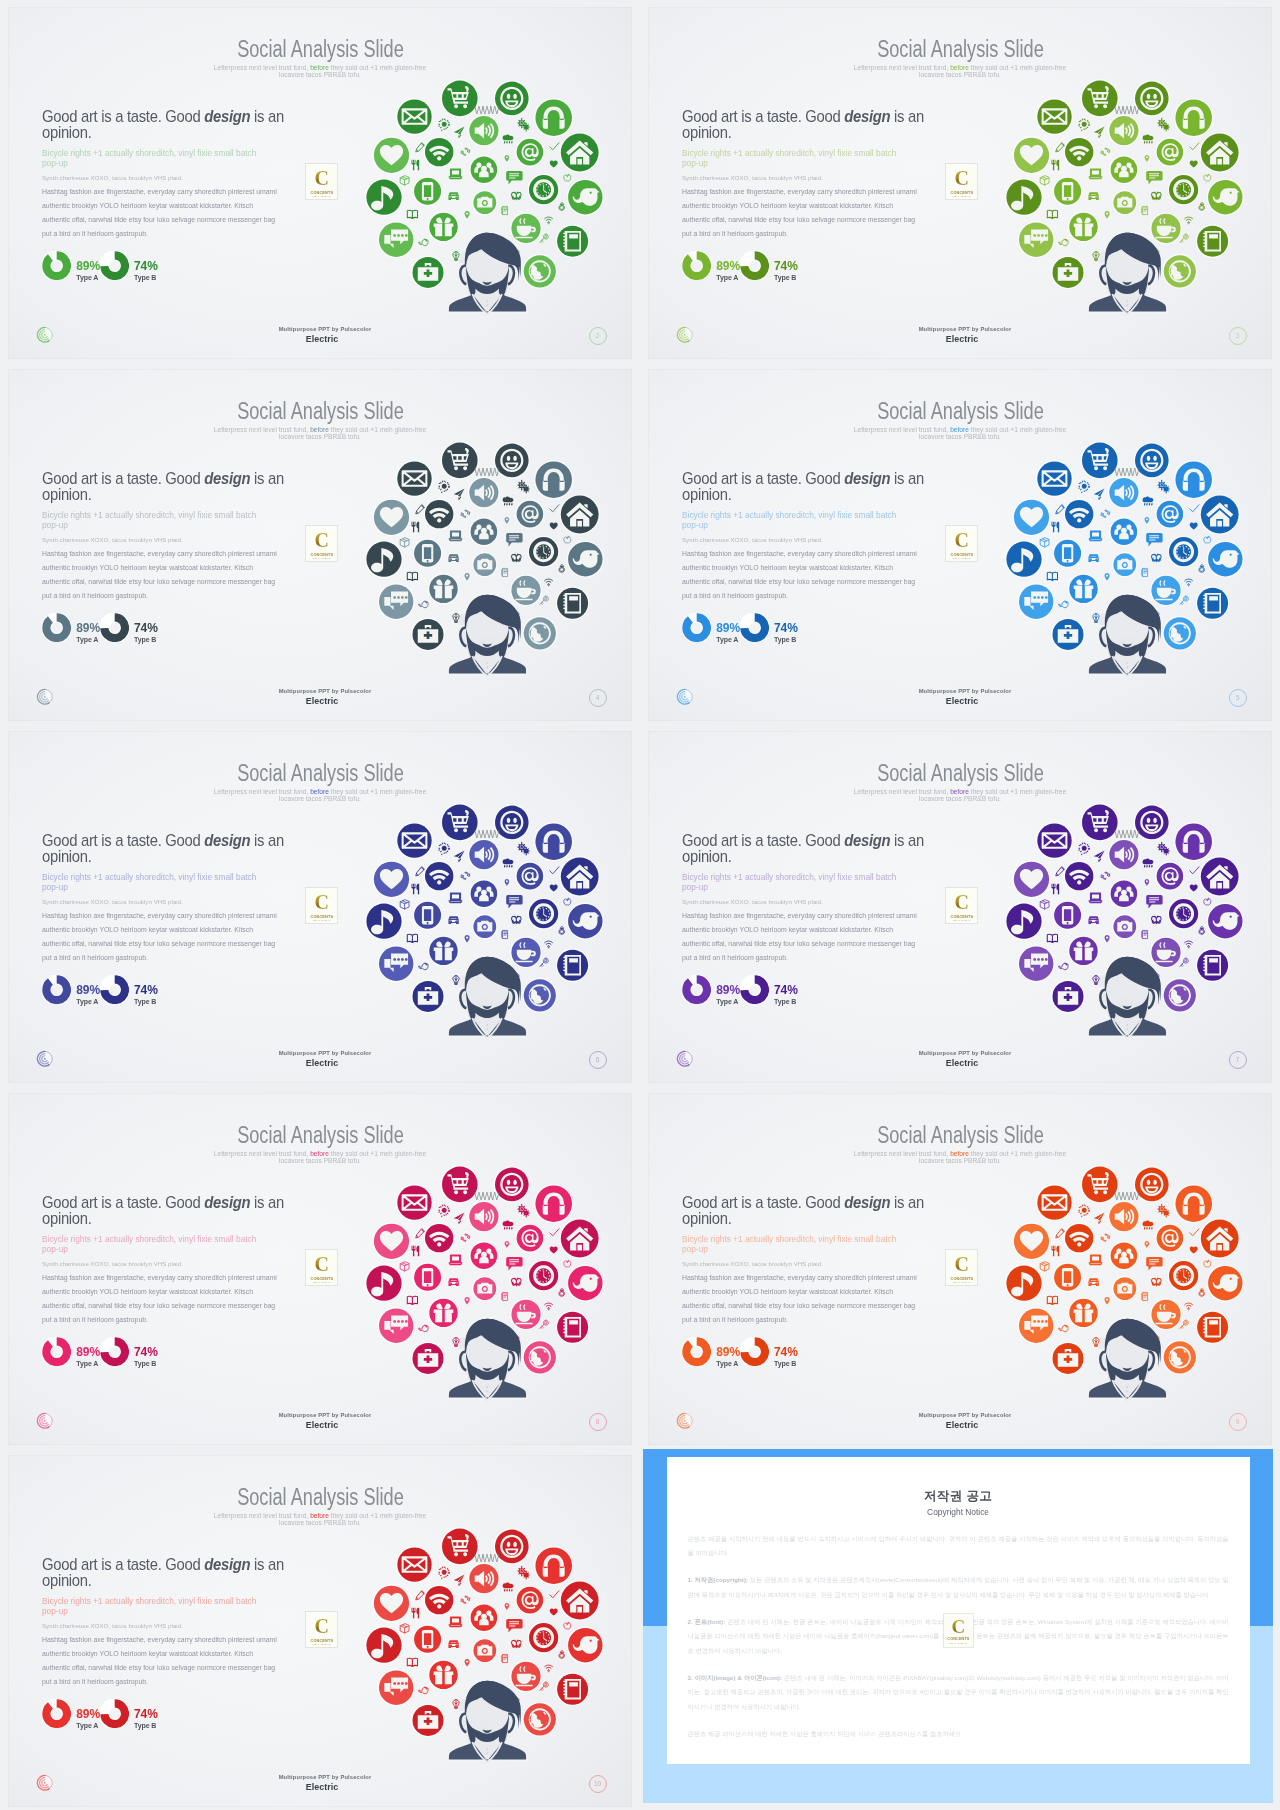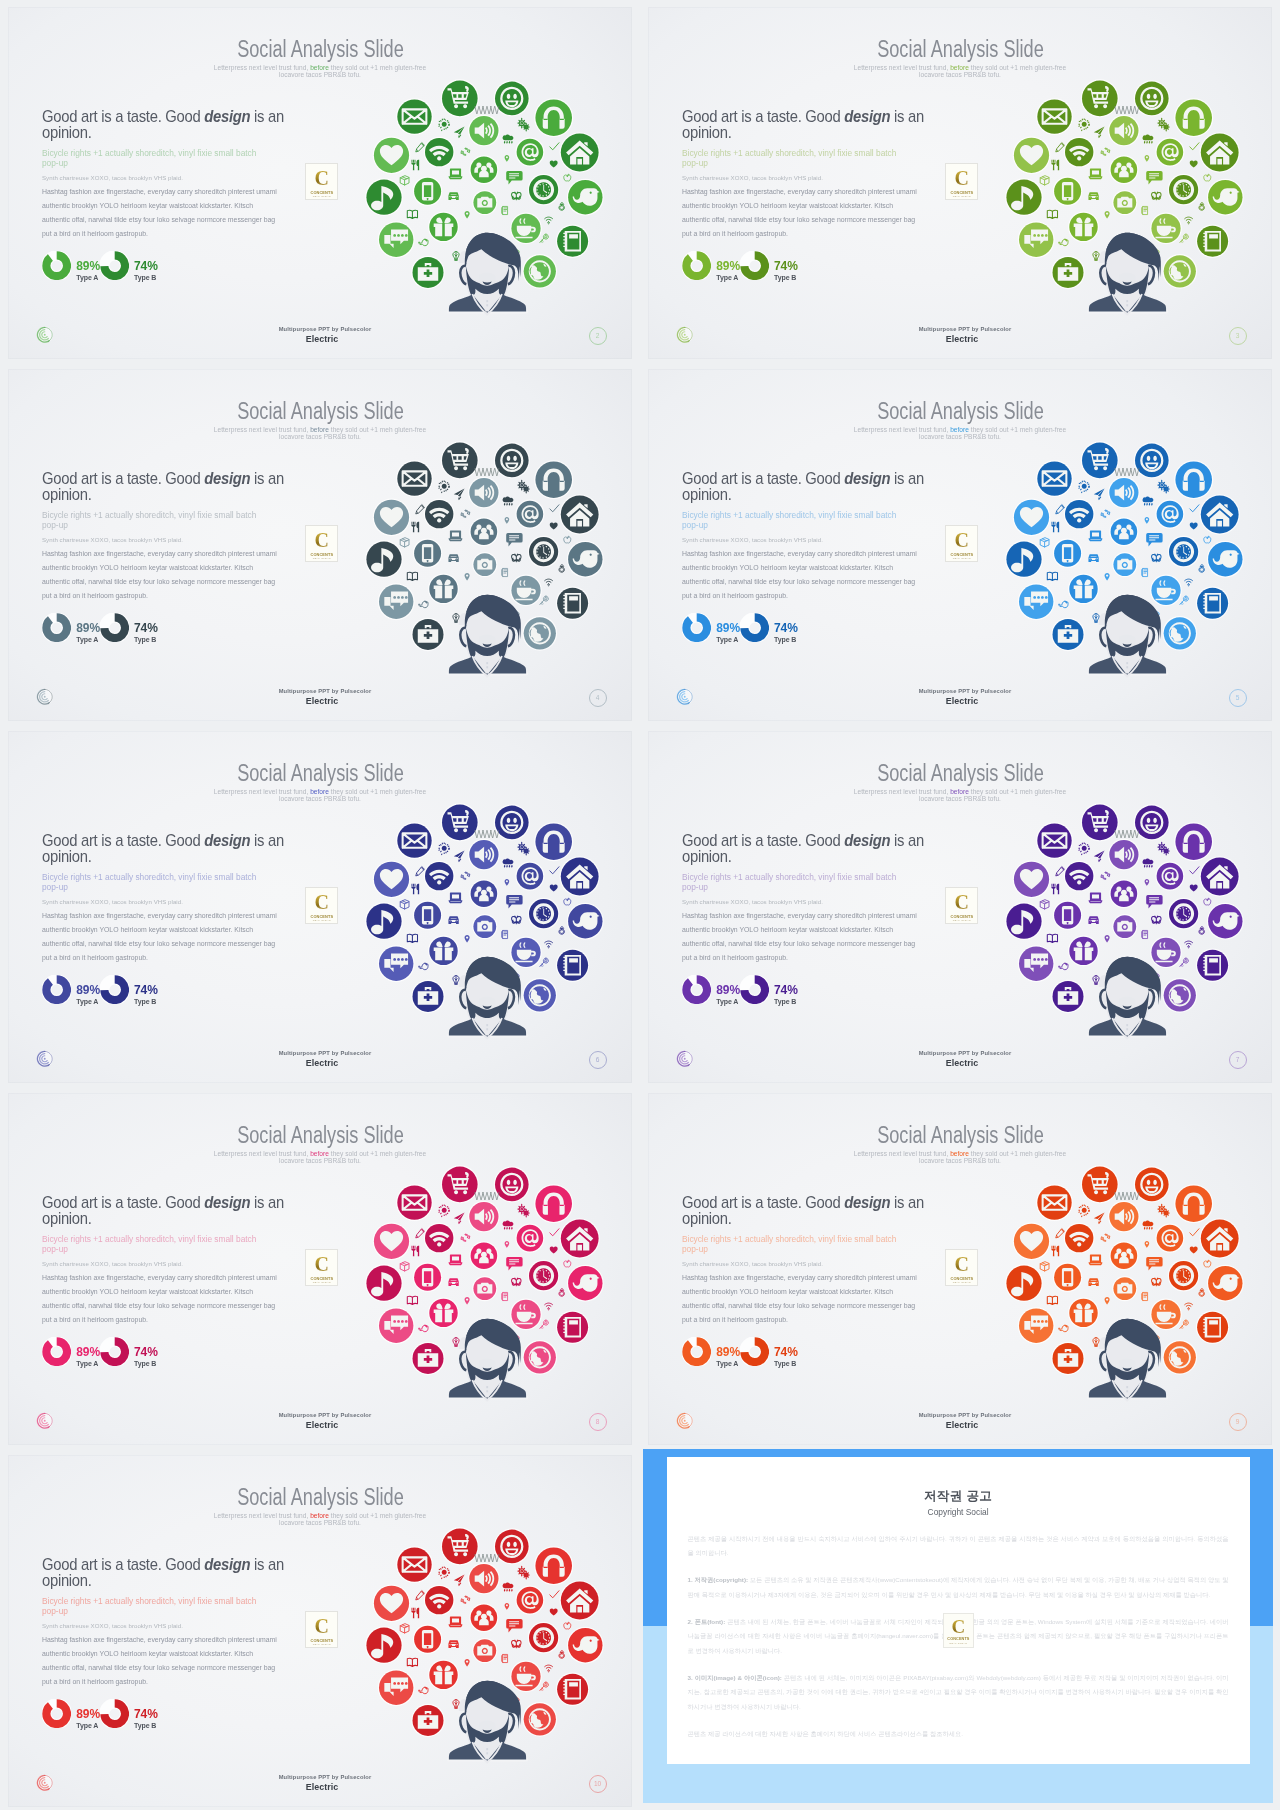--- a/index.html
+++ b/index.html
@@ -2970,21 +2970,21 @@
    <path d="M33 36.8l-2 3.5" stroke="#cf2026" stroke-width="1.6" opacity="0.5"></path>
   </g>
   <circle cx="22" cy="22" r="2.4" fill="#ec4a45" opacity="0.6"></circle>
   </svg></div>
   </div>
     </div>
     <div class="cslide">
   <div class="band"></div>
   <div class="cpaper">
     <div class="ctitle">저작권 공고</div>
-    <div class="csub">Copyright Social</div>
+    <div class="csub">Copyright Notice</div>
     <div class="cbody">
       <p>콘텐츠 제공을 시작하시기 전에 내용을 반드시 숙지하시고 서비스에 임하여 주시기 바랍니다. 귀하가 이 콘텐츠 제공을 시작하는 것은 서비스 계약과 보호에 동의하셨음을 의미합니다. 동의하셨음을 의미합니다.</p>
       <p><b>1. 저작권(copyright):</b> <span>모든 콘텐츠의 소유 및 저작권은 콘텐츠제작사(www)Contentstokeout)에 제작자에게 있습니다. 사전 승낙 없이 무단 복제 및 이용, 가공한 채, 배포 거나 상업적 목적의 양도 및 판매 목적으로 이용하시거나 제3자에게 이용은, 것은 금지되어 있으며 이를 위반할 경우 민사 및 형사상의 제재를 받습니다. 무단 복제 및 이용을 하실 경우 민사 및 형사상의 제재를 받습니다.</span></p>
       <p><b>2. 폰트(font):</b> <span>콘텐츠 내에 된 서체는, 한글 폰트는, 네이버 나눔글꼴로 서체 디자인이 제작되었습니다. 한글 외의 영문 폰트는, Windows System에 설치된 서체를 기준으로 제작되었습니다. 네이버 나눔글꼴 라이선스에 대한 자세한 사항은 네이버 나눔글꼴 홈페이지(hangeul.naver.com)를 참조하세요. 폰트는 콘텐츠와 함께 제공되지 않으므로, 필요할 경우 해당 폰트를 구입하시거나 프리폰트로 변경하여 사용하시기 바랍니다.</span></p>
       <p><b>3. 이미지(image) &amp; 아이콘(icon):</b> <span>콘텐츠 내에 된 서체는, 이미지와 아이콘은 PIXABAY(pixabay.com)와 Webdoly(webdoly.com) 등에서 제공한 무료 저작물 및 이미지이며 저작권이 없습니다. 이미지는, 참고로한 제공되고 콘텐츠의, 가공한 것이 이에 대한 권리는, 귀하가 받으므로 4인이고 필요할 경우 이미를 확인하시거나 이미지를 변경하여 사용하시기 바랍니다. 필요할 경우 이미지를 확인하시거나 변경하여 사용하시기 바랍니다.</span></p>
       <p>콘텐츠 제공 라이선스에 대한 자세한 사항은 홈페이지 하단에 서비스 콘텐츠라이선스를 참조하세요.</p>
     </div>
   </div>
   <div class="cwatermark">
     <div class="lc-c">C</div>

